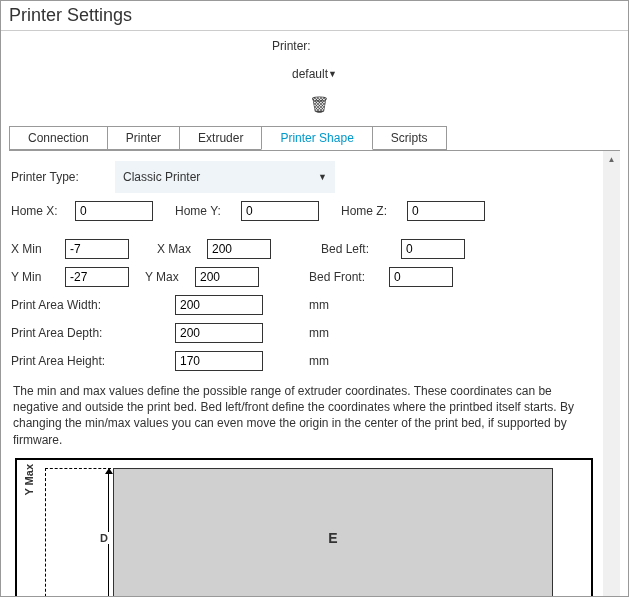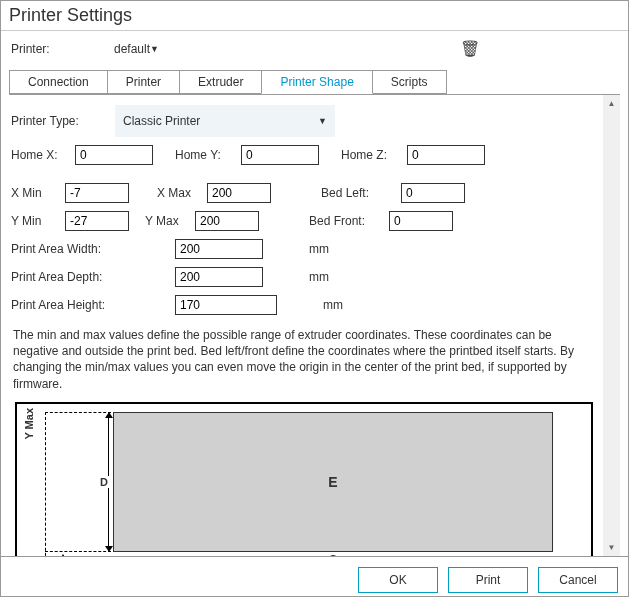--- a/index.html
+++ b/index.html
@@ -1,18 +1,18 @@
 <!DOCTYPE html>
 <html><head>
 <meta charset="utf-8">
 <style>
 * { box-sizing: border-box; margin: 0; padding: 0; }
 body { font-family: Arial, sans-serif; font-size: 12px; color: #333; background: #fff; width: 629px; height: 597px; overflow: hidden; border: 1px solid #999; }
 .titlebar { padding: 4px 8px; font-size: 18px; border-bottom: 1px solid #ccc; }
-.printer-row { display: flex; align-items: center; padding: 8px 10px 12px 10px; gap: 12px; }
+.printer-row { display: flex; align-items: center; padding: 8px 10px 12px 10px; gap: 12px; flex-direction: column; }
 .printer-label { width: 85px; }
 .printer-select { flex: 1; display: flex; align-items: center; padding: 2px 6px; max-width: 330px; }
 .printer-select .caret { font-size: 9px; }
 .trash { font-size: 16px; color: #444; cursor: pointer; margin-left: 10px; }
 .tabs { display: flex; padding: 0 8px; }
 .tab { border: 1px solid #999; padding: 4px 18px; font-size: 12px; background: #fff; cursor: pointer; margin-right: -1px; position: relative; }
 .tab.active { color: #0099cc; border-bottom: 1px solid #fff; z-index: 2; }
 .content-wrap { display: flex; border-top: 1px solid #999; margin: 0 8px 0 8px; height: 462px; }
 .content { flex: 1; padding: 10px 6px 6px 2px; overflow-y: auto; }
 .scrollbar-space { width: 17px; background: #f0f0f0; position: relative; }
@@ -120,21 +120,21 @@
     <input class="field" style="width: 88px;" value="200">
     <span class="lbl" style="margin-left:46px">mm</span>
   </div>
   <div class="row">
     <span class="lbl" style="width:164px">Print Area Depth:</span>
     <input class="field" style="width: 88px;" value="200">
     <span class="lbl" style="margin-left:46px">mm</span>
   </div>
   <div class="row">
     <span class="lbl" style="width:164px">Print Area Height:</span>
-    <input class="field" style="width: 102px;" value="170">
+    <input class="field" style="width: 88px;" value="170">
     <span class="lbl" style="margin-left:46px">mm</span>
   </div>
 
   <div class="help-text">The min and max values define the possible range of extruder coordinates. These coordinates can be negative and outside the print bed. Bed left/front define the coordinates where the printbed itself starts. By changing the min/max values you can even move the origin in the center of the print bed, if supported by firmware.</div>
 
   <div class="diagram-wrap">
     <div class="ylabel">Y Max</div>
     <div class="plot">
       <div class="dash-left"></div>
       <div class="dash-left2"></div>

